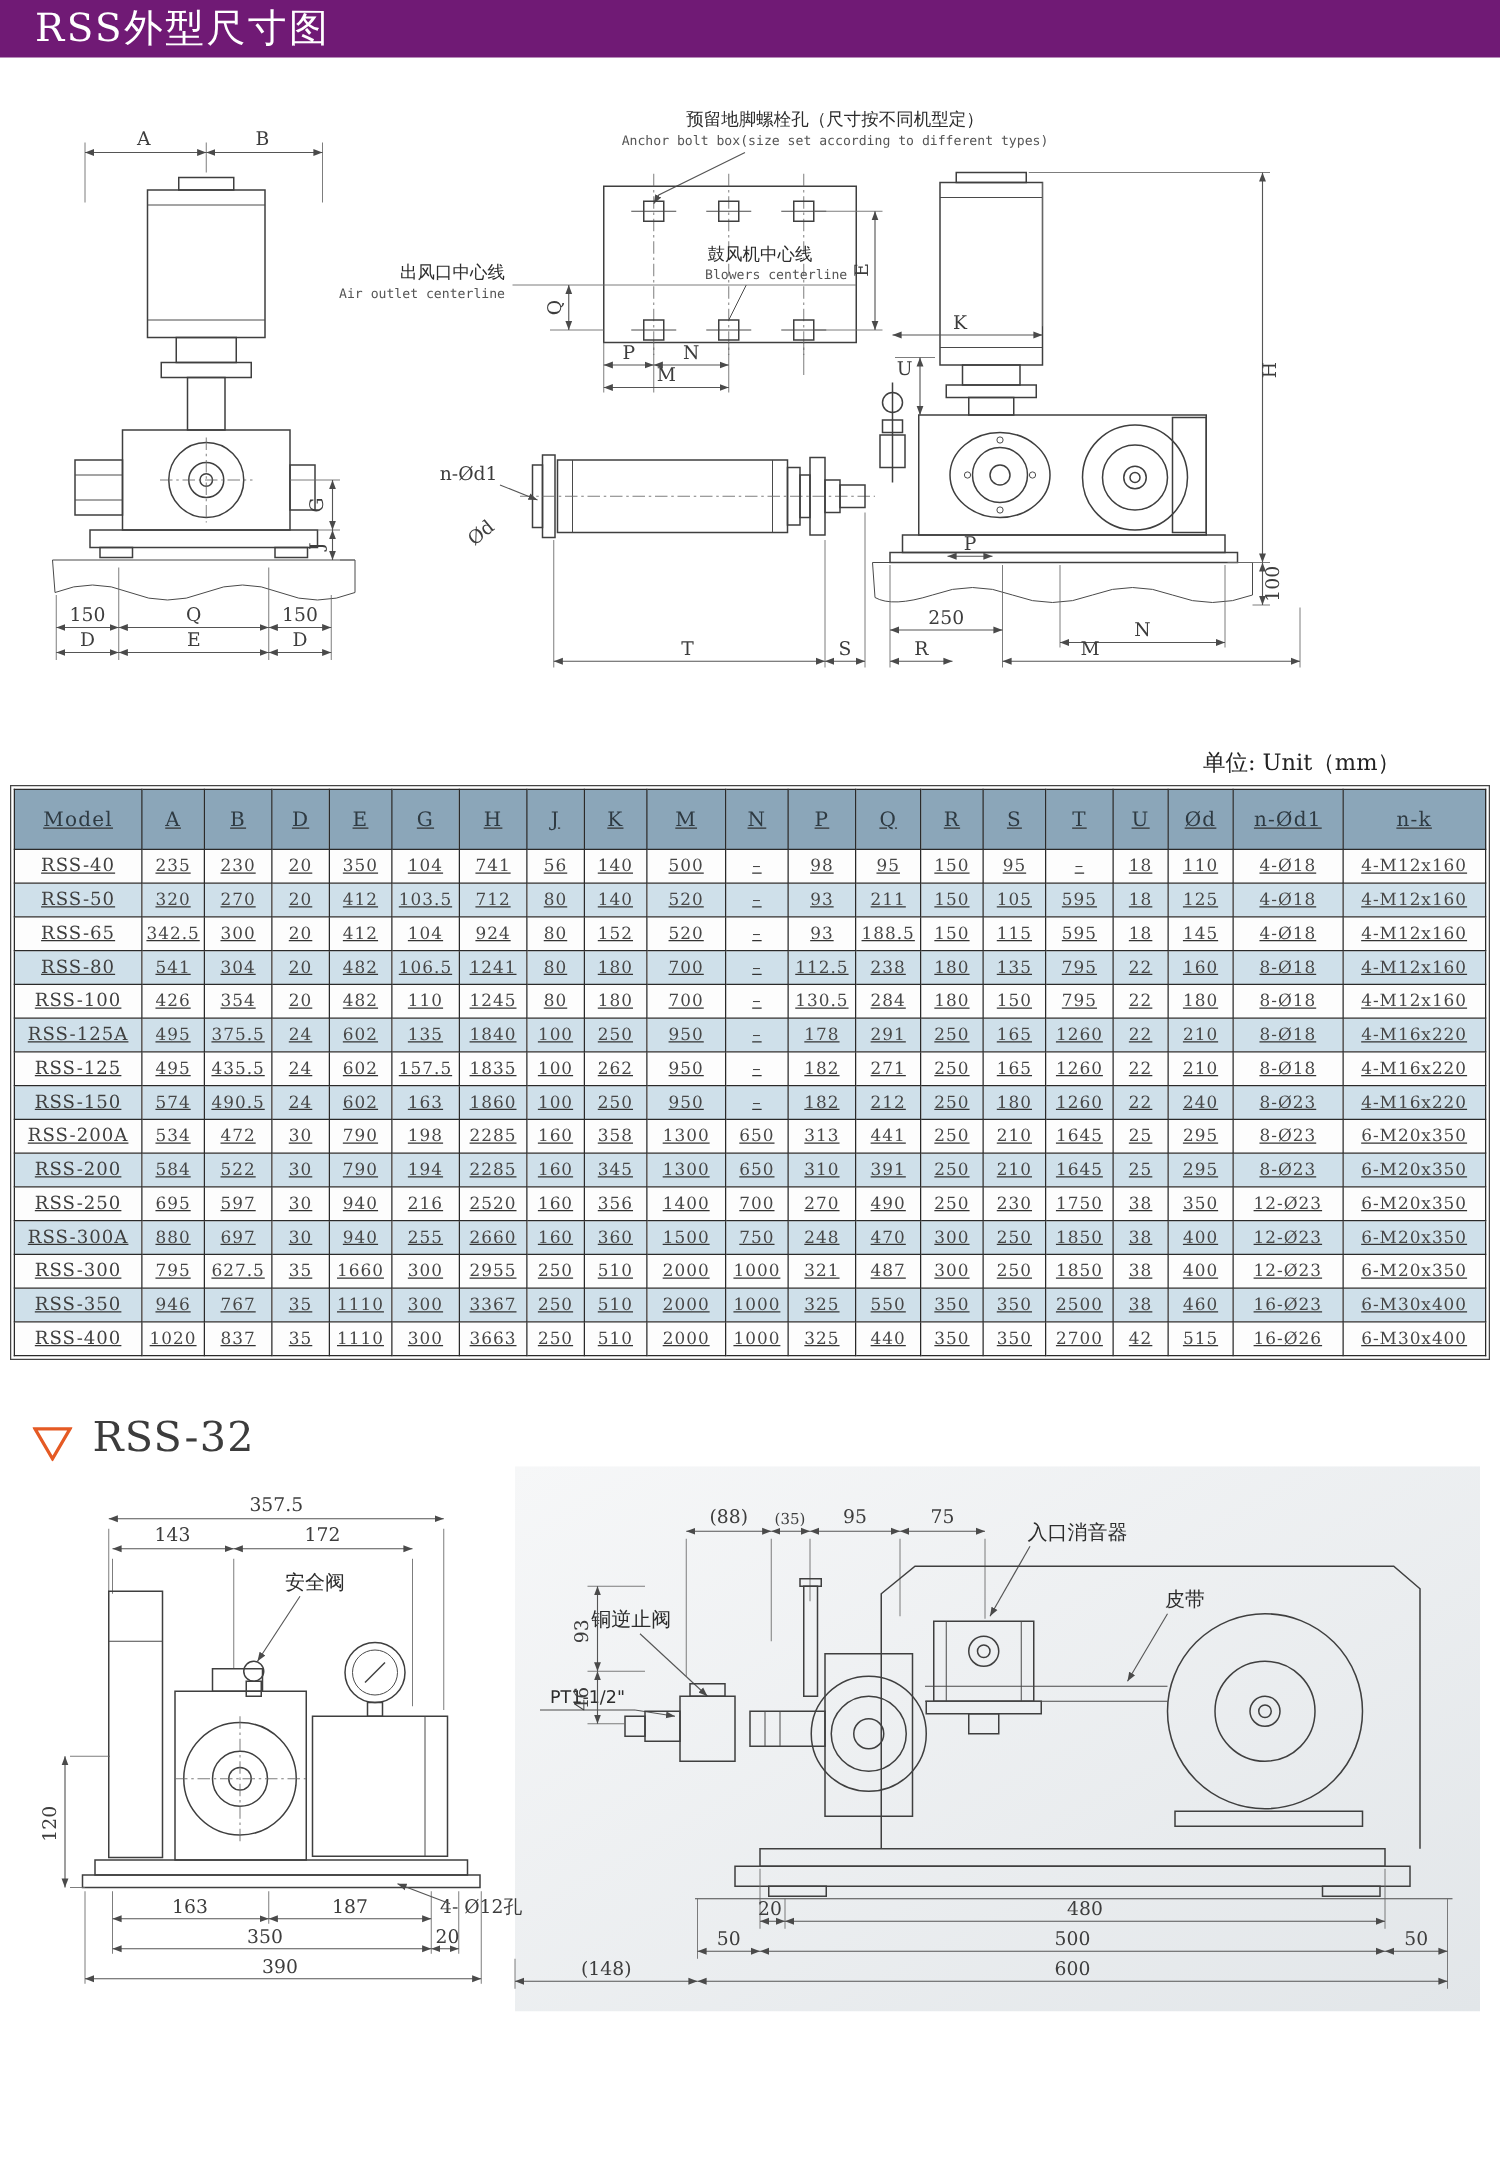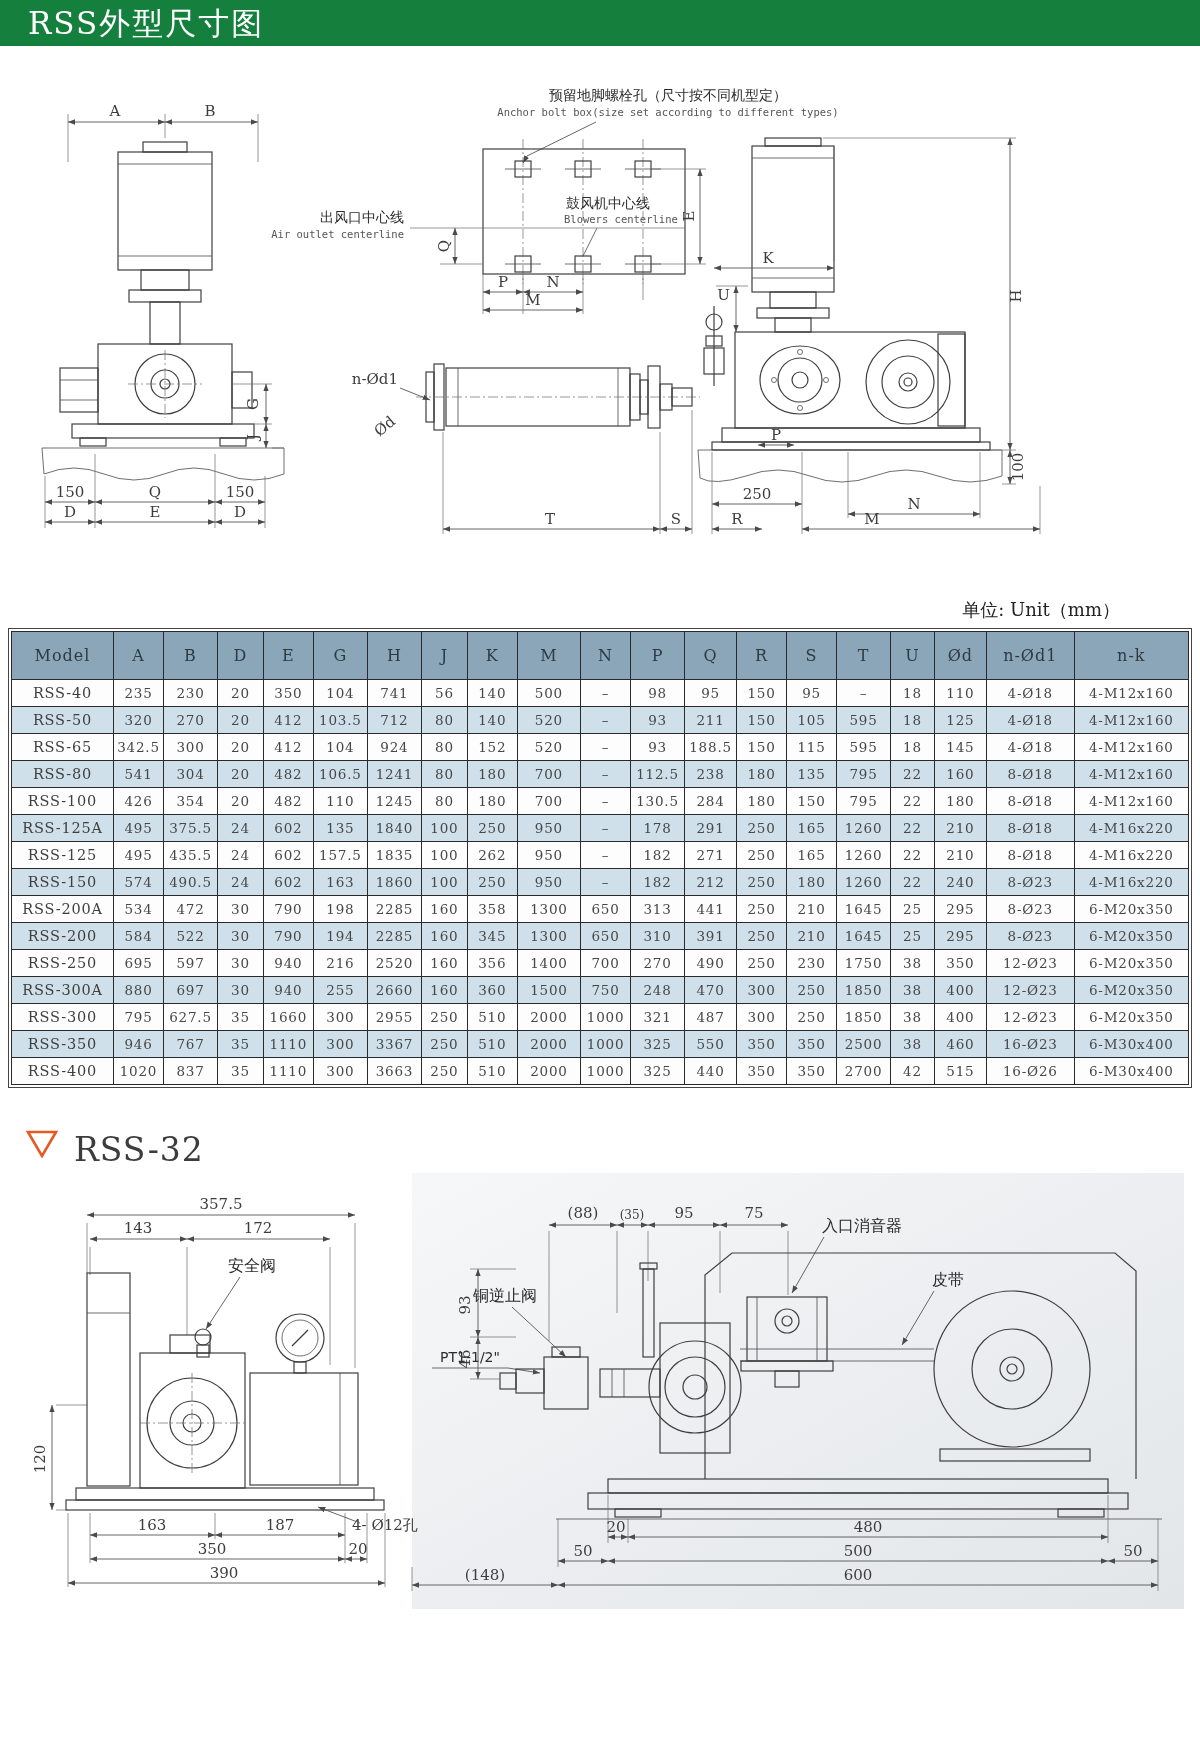--- a/index.html
+++ b/index.html
@@ -1,20 +1,20 @@
 <!DOCTYPE html>
 <html><head>
 <meta charset="utf-8">
 <style>
   html,body{margin:0;padding:0;background:#fff;}
   body{width:1200px;font-family:"DejaVu Serif","Liberation Serif",serif;color:#333;}
   .page{width:1200px;position:relative;padding-bottom:70px;}
 
   
-  .titlebar{height:46px;background:#15803d;display:flex;align-items:center;}
+  .titlebar{height:46px;background:#701a75;display:flex;align-items:center;}
   .titlebar .title{color:#fff;font-size:31px;letter-spacing:2px;padding-left:28px;line-height:46px;}
 
   
   svg{display:block;}
   .ln{stroke:#3f3f3f;stroke-width:1.2;fill:none;}
   .lnthin{stroke:#4a4a4a;stroke-width:0.8;fill:none;}
   .dl{stroke:#555;stroke-width:0.9;fill:none;}
   .xl{stroke:#6a6a6a;stroke-width:0.7;fill:none;}
   .cl{stroke:#6a6a6a;stroke-width:0.7;fill:none;stroke-dasharray:10 3 2 3;}
   text{fill:#3d3d3d;}
@@ -22,31 +22,31 @@
   .dim-sm{font:12px "DejaVu Serif","Liberation Serif",serif;}
   .cn{font:14px "DejaVu Sans","Liberation Sans",sans-serif;fill:#2c2c2c;}
   .cnb{font:16px "DejaVu Sans","Liberation Sans",sans-serif;fill:#2c2c2c;}
   .en{font:10.5px "DejaVu Sans Mono","Liberation Mono",monospace;fill:#555;}
 
   
   .unit-note{text-align:right;padding-right:80px;font-size:18px;color:#222;margin:2px 0 6px 0;}
 
   
   .table-wrap{margin:0 8px;border:1px solid #444;padding:2px;background:#fff;}
-  table.dims{width:100%;border-collapse:collapse;table-layout:fixed;border:1.6px solid #2a2a2a;}
+  table.dims{width:100%;border-collapse:collapse;table-layout:fixed;border:1.6px solid #2a2a2a;text-decoration:underline;}
   table.dims th{background:#8ba6b9;color:#2e3a42;font-weight:normal;font-size:16px;
     height:45px;border:1.2px solid #2a2a2a;letter-spacing:1px;}
   table.dims td{font-size:13.5px;color:#474747;text-align:center;height:24px;line-height:24px;
     border:1.1px solid #2a2a2a;letter-spacing:0.8px;white-space:nowrap;overflow:hidden;}
   table.dims tbody tr:nth-child(even){background:#cfe0ea;}
   table.dims tbody tr:nth-child(odd){background:#fdfdfd;}
   table.dims td:first-child{font-size:14.5px;color:#3f3f3f;}
 
   
-  .sec-heading{display:flex;align-items:flex-start;gap:16px;margin:42px 0 4px 26px;}
+  .sec-heading{display:flex;align-items:flex-end;gap:16px;margin:42px 0 4px 26px;}
   .sec-heading .tri{width:32px;height:28px;}
   .sec-heading .txt{font-size:33px;color:#3c3c3c;letter-spacing:1px;}
 </style>
 </head>
 <body>
 
 <div class="page">
 
   <div class="titlebar">
     <div class="title">RSS外型尺寸图</div>

